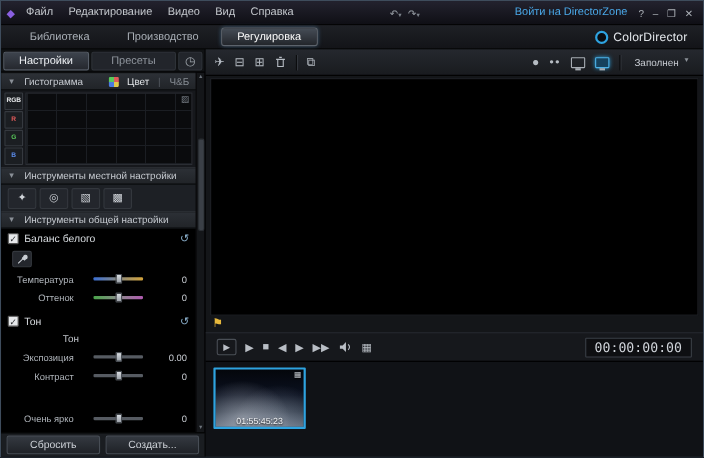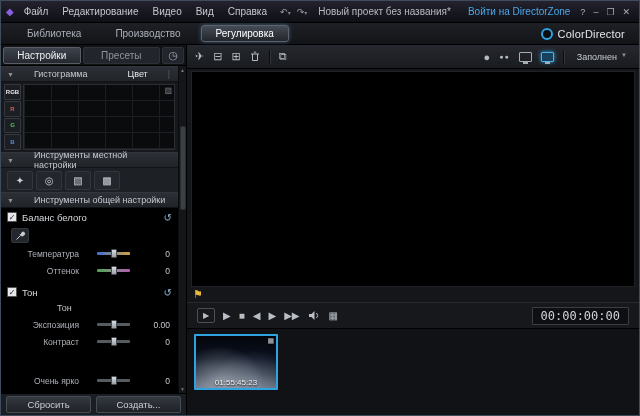--- a/index.html
+++ b/index.html
@@ -32,21 +32,21 @@
 
 
 .ptabs{flex:0 0 21px;display:flex;gap:2px;padding:2px 2px 1px;background:#101214;border-bottom:1px solid #000}
 .ptab{flex:1;display:flex;align-items:center;justify-content:center;background:#22252b;color:#8f959d;border:1px solid #2e3238;border-radius:2px}
 .ptab.active{background:linear-gradient(#3d434d,#25282e);color:#eef1f4;border-color:#575e68}
 .ptab-clock{flex:0 0 22px;display:flex;align-items:center;justify-content:center;background:#22252b;border:1px solid #2e3238;border-radius:2px;color:#9aa0a7;font-size:11px}
 
 
 .scroll{flex:1;overflow:hidden;position:relative;min-height:0}
 .scroll-inner{padding-right:8px}
-.sec-hdr{height:16px;display:flex;align-items:center;gap:20px;padding:0 6px;background:linear-gradient(#2c3036,#212428);border-top:1px solid #33373d;border-bottom:1px solid #101214;color:#c6cad0;font-size:9px}
+.sec-hdr{height:16px;display:flex;align-items:center;gap:8px;padding:0 6px;background:linear-gradient(#2c3036,#212428);border-top:1px solid #33373d;border-bottom:1px solid #101214;color:#c6cad0;font-size:9px}
 .tri{color:#8a9097;font-size:7px}
 .palette{width:9px;height:9px;border-radius:1px;background:conic-gradient(#e05a5a 0 25%,#e0c84a 0 50%,#4a7ae0 0 75%,#58c85a 0);margin-left:auto}
 .hdr-lbl-on{color:#e4e7ea}
 .hdr-sep{color:#565c63}
 .hdr-lbl-off{color:#878d94}
 
 .hist-body{height:70px;display:flex;gap:2px;padding:2px 3px;background:#16181c}
 .ch-col{display:flex;flex-direction:column;gap:1px}
 .ch-btn{width:17px;flex:1;display:flex;align-items:center;justify-content:center;background:#1b1e22;border:1px solid #35393f;border-radius:1px;font-size:6px;font-weight:bold}
 .ch-rgb{color:#e8eaec}.ch-r{color:#e05a5a}.ch-g{color:#58c85a}.ch-b{color:#5a8ae8}
@@ -59,21 +59,21 @@
 .tool-btn{width:26px;height:19px;display:flex;align-items:center;justify-content:center;background:#23262c;border:1px solid #33373d;border-radius:2px;color:#cfd3d8;font-size:10px}
 
 .chk-row{height:18px;display:flex;align-items:center;gap:5px;padding:0 6px}
 .chk{width:10px;height:10px;background:#e6e8ea;border:1px solid #555;border-radius:1px;color:#24262a;font-size:8px;line-height:9px;text-align:center}
 .chk-lbl{color:#d8dce0;font-size:9.5px}
 .reset-ico{margin-left:auto;color:#8fb5d2;font-size:10px}
 
 .dropper-row{height:19px;display:flex;align-items:center;padding:0 10px}
 .dropper-btn{width:18px;height:15px;display:flex;align-items:center;justify-content:center;background:#23262c;border:1px solid #33373d;border-radius:2px}
 
-.slider-row{height:17px;display:flex;align-items:center;padding:0 8px 0 12px;gap:18px}
+.slider-row{height:17px;display:flex;align-items:center;padding:0 8px 0 0;gap:18px}
 .sl-label{flex:0 0 66px;text-align:right;color:#aeb3b9;font-size:8.5px;white-space:nowrap}
 .sl-track-wrap{flex:1;position:relative;height:9px}
 .sl-track{position:absolute;left:0;right:0;top:3px;height:3px;border-radius:1px;background:#565b62}
 .sl-track.temp{background:linear-gradient(90deg,#3b6fd4,#8a8a80,#d4a43b)}
 .sl-track.tint{background:linear-gradient(90deg,#4aa44a,#8a8a8a,#b05ab0)}
 .sl-thumb{position:absolute;left:50%;top:0;width:6px;height:9px;margin-left:-3px;background:linear-gradient(#d8dce1,#9aa0a7);border:1px solid #4a4f55;border-radius:1px}
 .sl-value{flex:0 0 22px;text-align:right;color:#c6cad0;font-size:8.5px}
 .sub-label{color:#c0c4ca;font-size:9px;padding:2px 0 3px 56px}
 
 .vscroll{position:absolute;top:0;right:0;width:8px;bottom:0;background:#141619;border-left:1px solid #0a0b0d;display:flex;flex-direction:column;align-items:center}
@@ -119,21 +119,20 @@
   <div class="titlebar">
     <span class="logo-diamond">◆</span>
     <span class="menu-item">Файл</span>
     <span class="menu-item">Редактирование</span>
     <span class="menu-item">Видео</span>
     <span class="menu-item">Вид</span>
     <span class="menu-item">Справка</span>
     <span class="sp"></span>
     <span class="tb-icon">↶<span class="tb-caret">▾</span></span>
     <span class="tb-icon">↷<span class="tb-caret">▾</span></span>
-    <span class="tb-title">Новый проект без названия*</span>
     <span class="sp"></span>
     <a class="tb-link">Войти на DirectorZone</a>
     <span class="tb-btn">?</span>
     <span class="tb-btn">–</span>
     <span class="tb-btn">❐</span>
     <span class="tb-btn">✕</span>
   </div>
 
   <div class="modebar">
     <span class="mode-tab">Библиотека</span>

